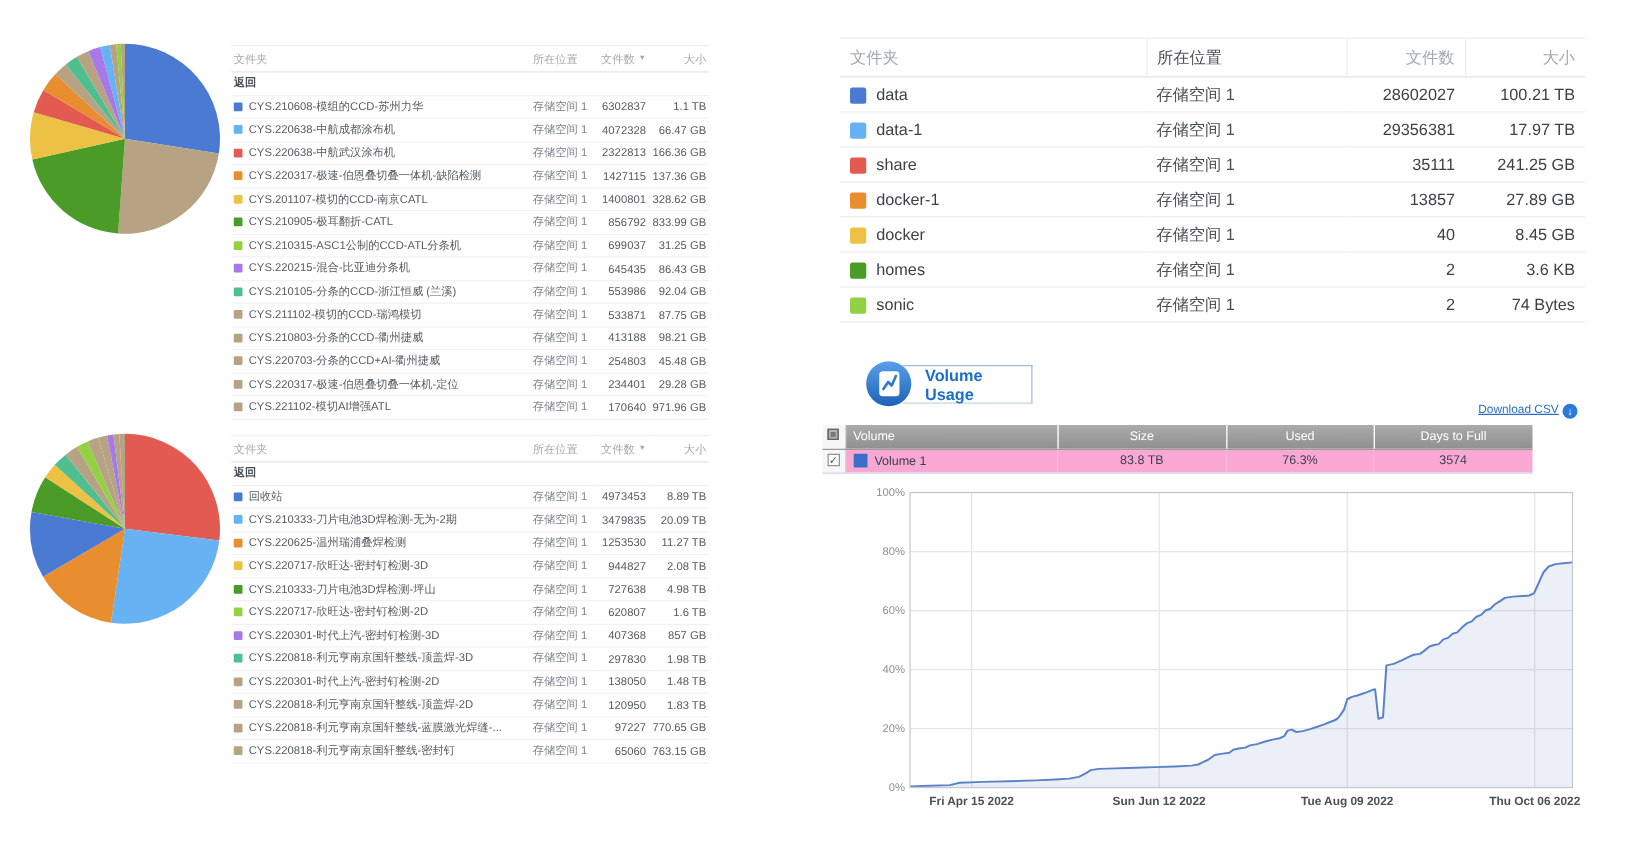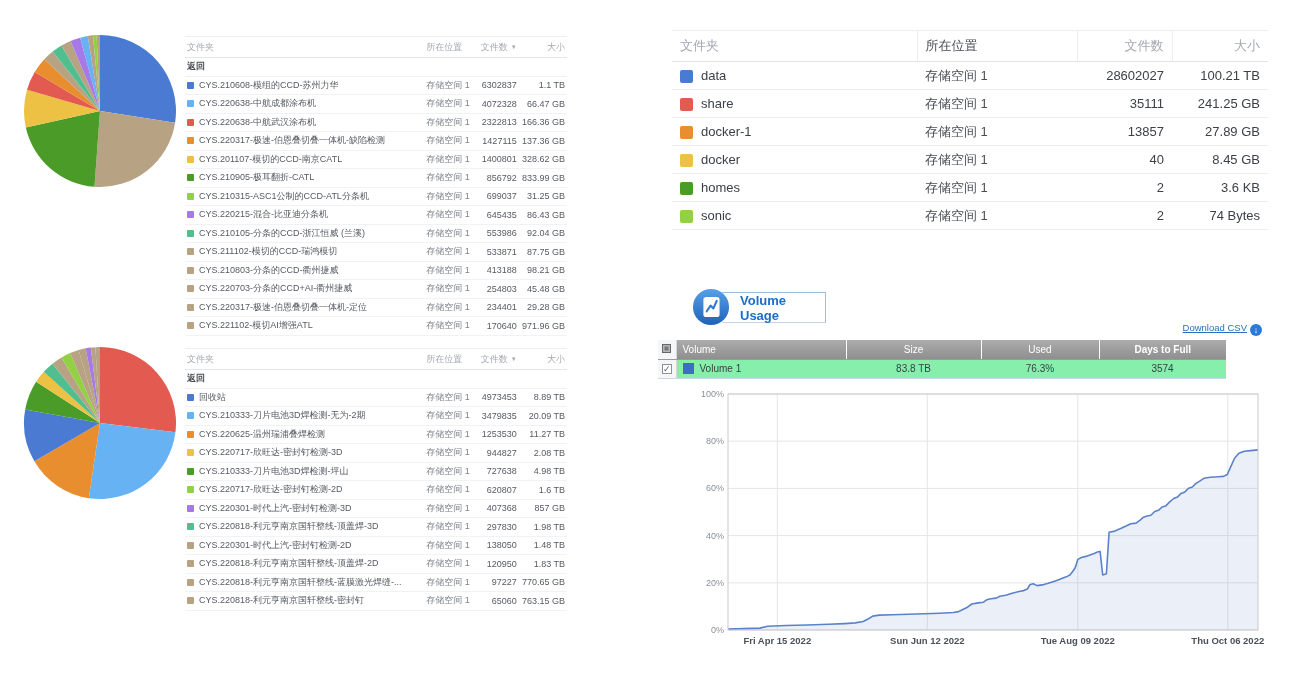--- a/index.html
+++ b/index.html
@@ -50,22 +50,22 @@
                  display:flex; padding-left:18px;
                  color:#1a6ec8; font-size:13px; font-weight:bold; }
   .dl-link { position:absolute; left:1150px; top:322px; width:112px; text-align:right; font-size:9.5px; }
   .dl-link a { color:#2a6fc0; text-decoration:underline; cursor:pointer;text-align:right; }
   .dl-circ { display:inline-block; width:12px; height:12px; border-radius:50%; background:#2a7ad8;
              color:#fff; font-size:9px; line-height:12px; text-align:center; vertical-align:-2px; margin-left:3px; font-weight:bold; }
 
   #vtable { position:absolute; left:658px; top:340px; width:568px; border-collapse:collapse; table-layout:fixed; font-size:10px; }
   #vtable th { background:linear-gradient(#ababab,#8f8f8f); color:#fff; font-weight:normal; height:19px;
                border-right:1px solid #fff; border-bottom:1px solid #9a9a9a; }
-  #vtable th:last-child { border-right:none;font-weight:bold; }
-  #vtable td { background:#86efac; height:19px; text-align:center; color:#3c4147;
+  #vtable th:last-child { border-right:none; }
+  #vtable td { background:#f9a8d4; height:19px; text-align:center; color:#3c4147;
                border-bottom:1px solid #ccd6e6; }
   #vtable .v-check { width:18px; background:#f4f6f8; border-right:1px solid #d4d8dc; }
   #vtable .v-name  { width:170px; text-align:left; padding-left:6px; }
   #vtable .v-size  { width:135px; }
   #vtable .v-used  { width:118px; }
   .hcb { display:inline-block; width:9px; height:9px; background:#777; border:1px solid #666; box-shadow:inset 0 0 0 1.5px #b5b5b5; }
   .cb { display:inline-block; width:10px; height:10px; background:#fdfdfd; border:1px solid #919191;
         font-size:9px; line-height:9px; color:#55606e; text-align:center; }
   .vchip { display:inline-block; width:11px; height:11px; background:#3b6ec8; margin-right:6px; vertical-align:-2px; }
 
@@ -307,20 +307,26 @@
         <th class="c-num">文件数</th>
         <th class="c-size">大小</th>
       </tr>
     </thead>
     <tbody>
         <tr>
           <td class="c-name"><span class="chip" style="background: rgb(74, 122, 210);"></span><span>data</span></td>
           <td class="c-loc">存储空间 1</td>
           <td class="c-num">28602027</td>
           <td class="c-size">100.21 TB</td>
+        </tr>
+        <tr>
+          <td class="c-name"><span class="chip" style="background: rgb(102, 178, 242);"></span><span>data-1</span></td>
+          <td class="c-loc">存储空间 1</td>
+          <td class="c-num">29356381</td>
+          <td class="c-size">17.97 TB</td>
         </tr>
         <tr>
           <td class="c-name"><span class="chip" style="background: rgb(226, 90, 80);"></span><span>share</span></td>
           <td class="c-loc">存储空间 1</td>
           <td class="c-num">35111</td>
           <td class="c-size">241.25 GB</td>
         </tr>
         <tr>
           <td class="c-name"><span class="chip" style="background: rgb(232, 142, 46);"></span><span>docker-1</span></td>
           <td class="c-loc">存储空间 1</td>

